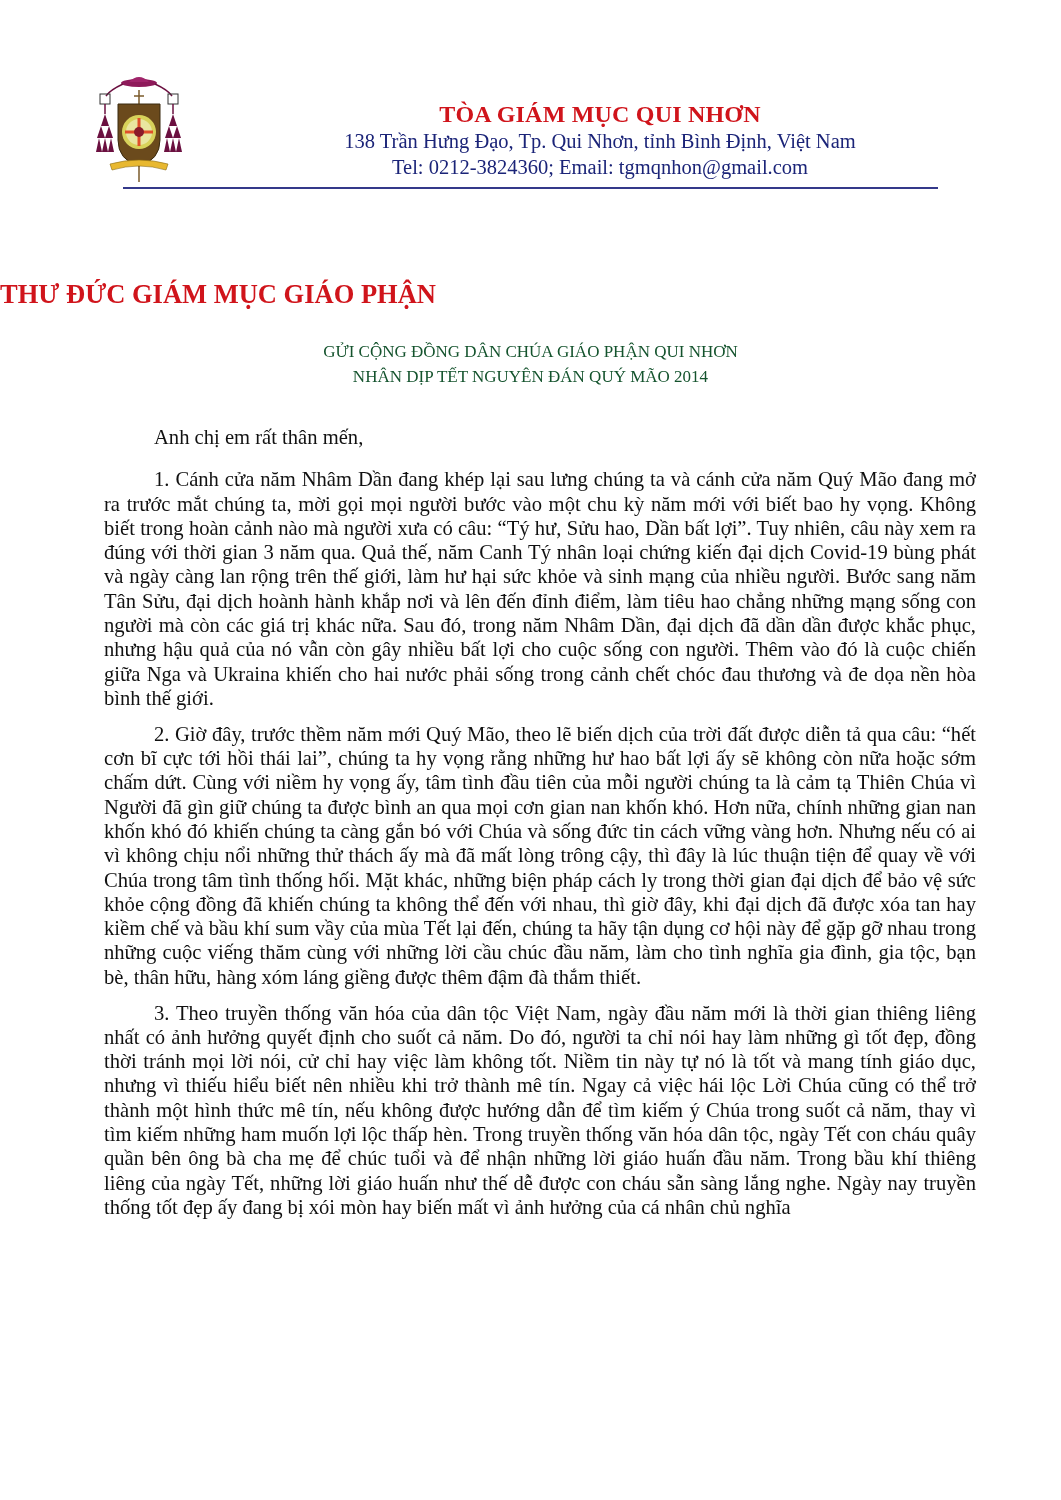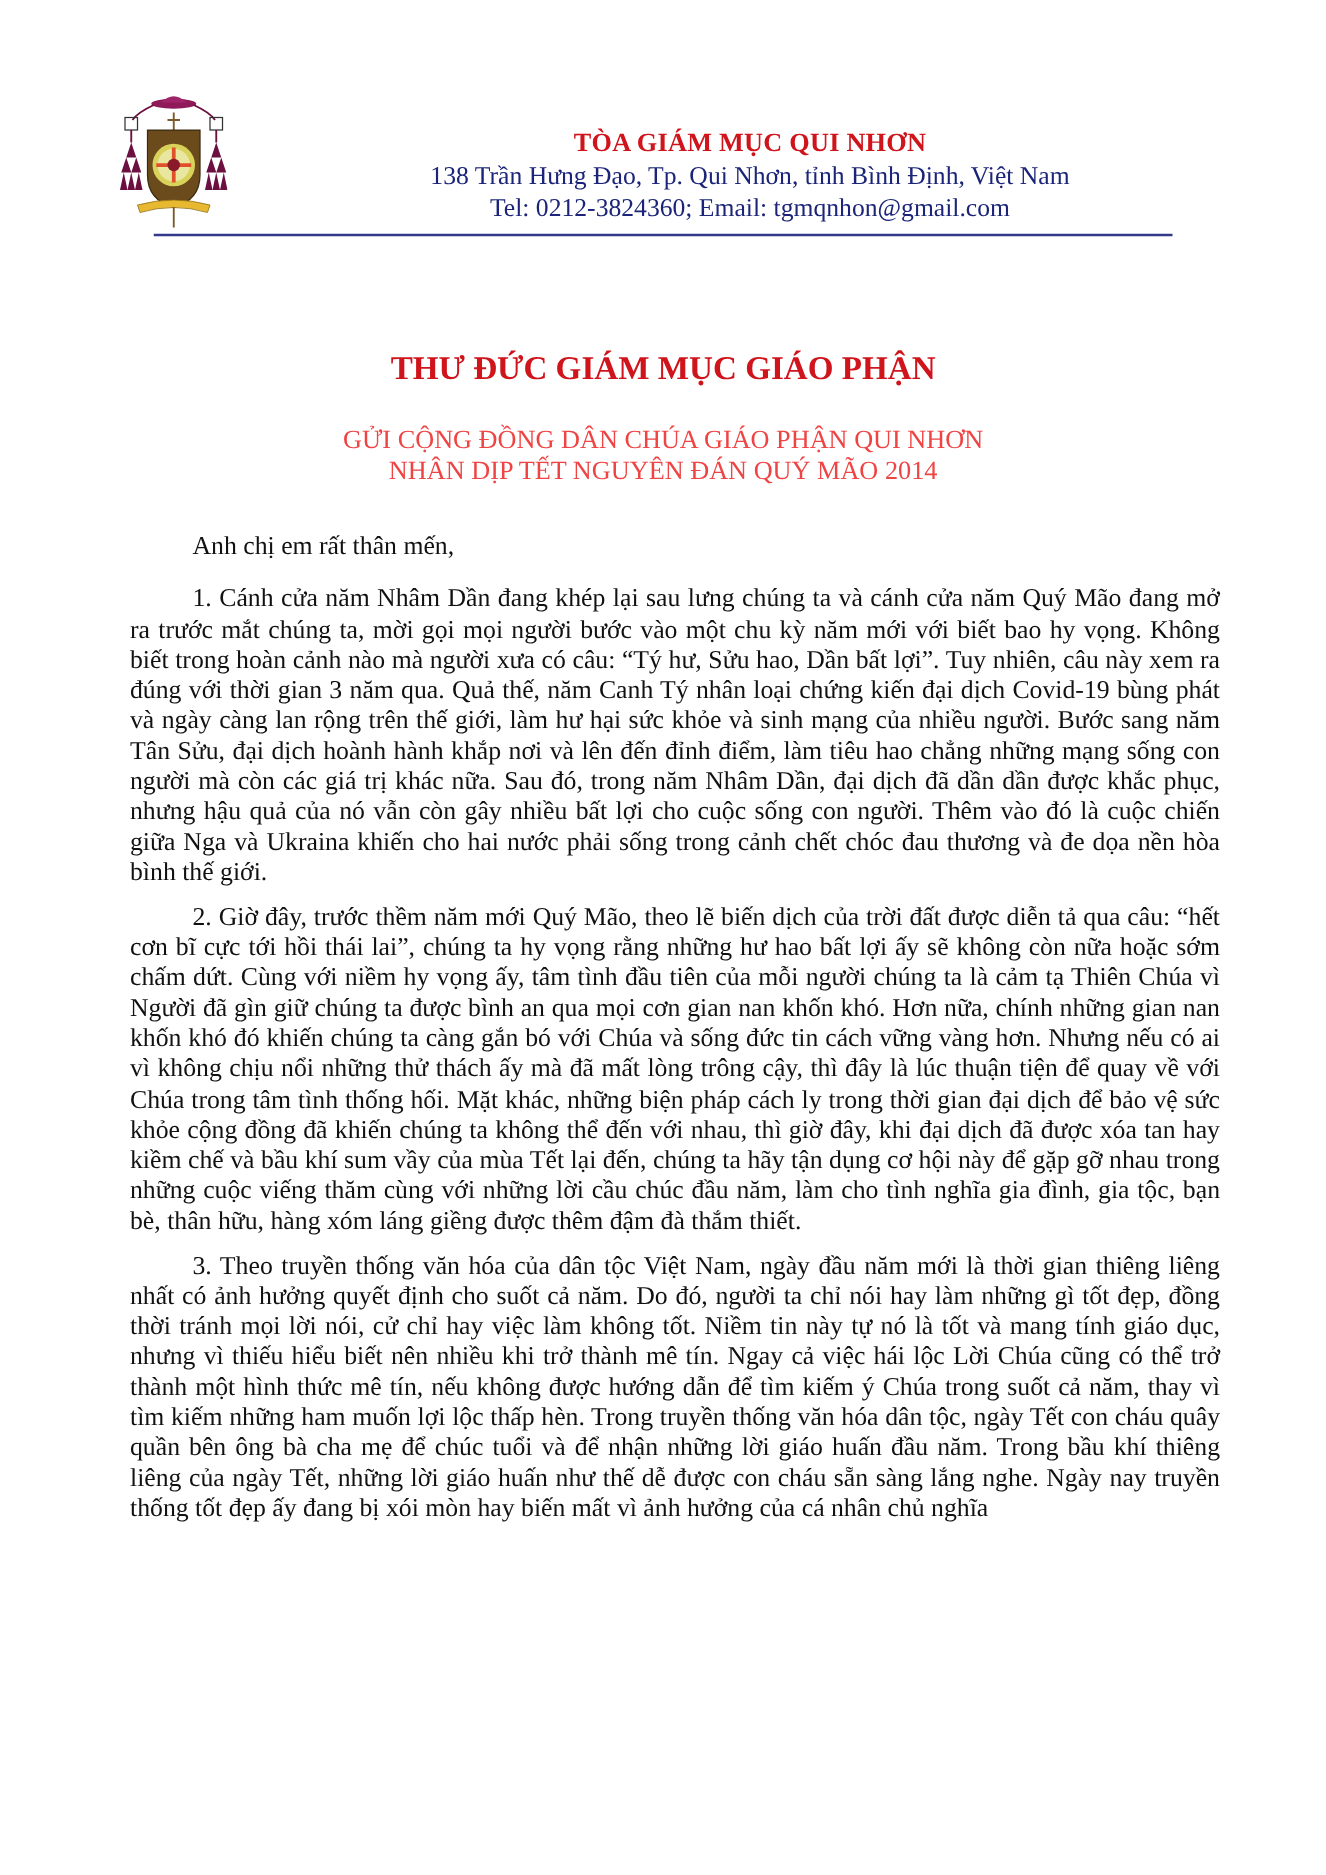--- a/index.html
+++ b/index.html
@@ -1,26 +1,26 @@
 <!DOCTYPE html>
 <html><head>
   <meta charset="utf-8">
   <style>
     html, body { margin: 0; padding: 0; background: #ffffff; }
     body { width: 1061px; height: 1500px; position: relative; overflow: hidden; font-family: "Liberation Serif", serif; color: #111; }
 
     .header { position: absolute; left: 0; top: 0; width: 1061px; height: 200px; }
     .crest { position: absolute; left: 96px; top: 74px; width: 86px; height: 112px; }
     .org { position: absolute; left: 250px; top: 100px; width: 700px; text-align: center; }
-    .org-name { color: #d0141b; font-weight: bold; font-size: 21px; line-height: 28px; letter-spacing: 0.2px; }
+    .org-name { color: #d0141b; font-weight: bold; font-size: 24px; line-height: 28px; letter-spacing: 0.2px; }
     .org-line { color: #1b2478; font-size: 20.5px; line-height: 26px; }
     .rule { position: absolute; left: 123px; top: 187px; width: 815px; height: 2px; background: #34398a; }
 
-    .title { position: absolute; left: 0; top: 278px; width: 1061px; text-align: center; color: #d0141b; font-weight: bold; font-size: 26.5px; line-height: 32px; font-family: Liberation Serif, serif; }
-    .subtitle { position: absolute; left: 0; top: 339px; width: 1061px; text-align: center; color: #ef4444; font-size: 21px; line-height: 25px; }
+    .title { position: absolute; left: 0; top: 278px; width: 1061px; text-align: left; color: #d0141b; font-weight: bold; font-size: 26.5px; line-height: 32px; font-family: Liberation Serif, serif; }
+    .subtitle { position: absolute; left: 0; top: 339px; width: 1061px; text-align: center; color: #14532d; font-size: 17px; line-height: 25px; }
 
     .body-text { position: absolute; left: 104px; top: 425px; width: 872px; font-size: 20.6px; line-height: 24.3px; text-align: justify; color: #111; }
     .body-text p { margin: 0 0 11.5px 0; text-indent: 50px; }
     .body-text p.salutation { margin-bottom: 18px; }
   </style>
 </head>
 <body>
 
 <div class="header">
   <div class="crest">

